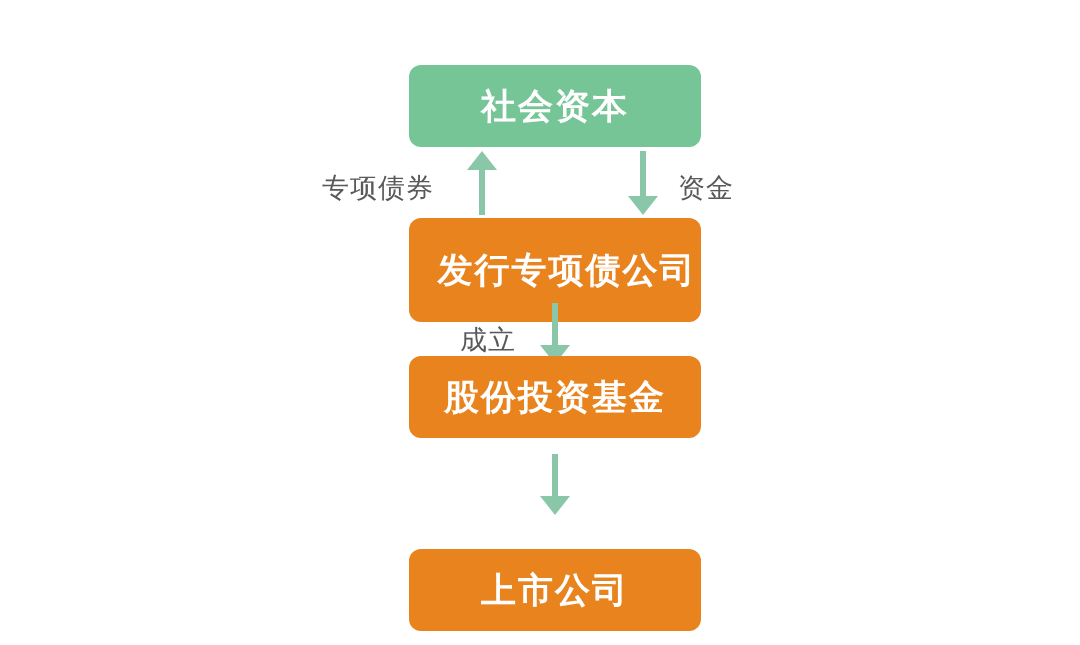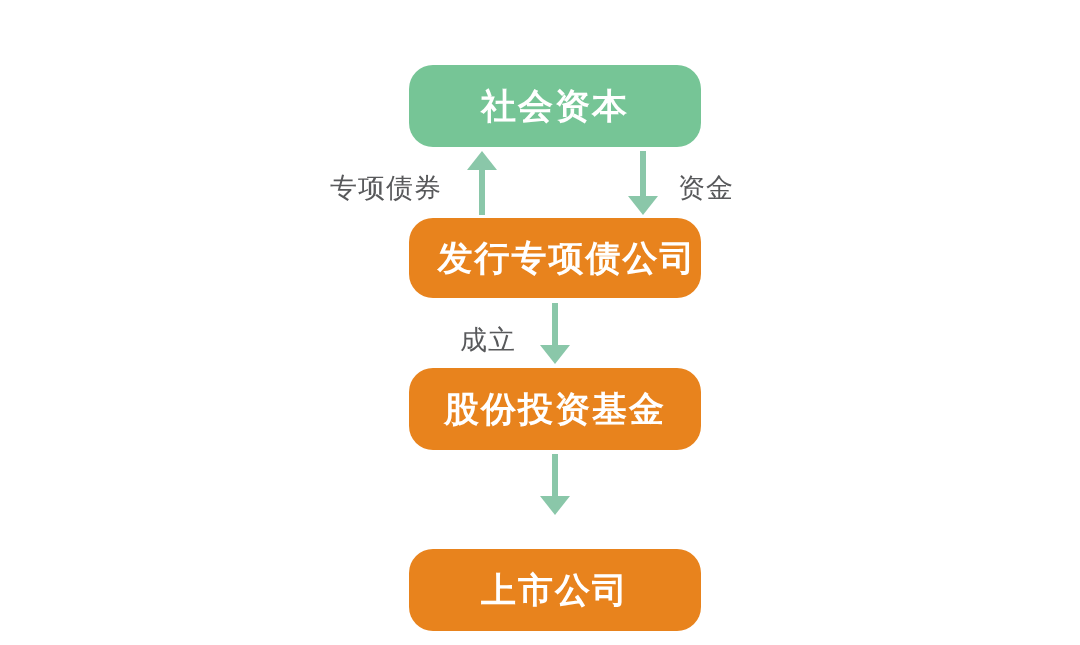--- a/index.html
+++ b/index.html
@@ -13,21 +13,21 @@
     width: 1080px;
     height: 645px;
     background: #ffffff;
     overflow: hidden;
   }
   .node {
     position: absolute;
     left: 409px;
     width: 292px;
     height: 82px;
-    border-radius: 24px;
+    border-radius: 12px;
     display: flex;
     align-items: center;
     justify-content: center;
     color: #ffffff;
     font-size: 35px;
     font-weight: 700;
     letter-spacing: 2px;
     box-sizing: border-box;
   }
   .node.green  { background: #76C596; }
@@ -59,21 +59,21 @@
   }
 
   .edge-label {
     position: absolute;
     color: #58595B;
     font-size: 27px;
     letter-spacing: 1px;
     white-space: nowrap;
   }
   .edge-label.right-aligned {
-    text-align: center;
+    text-align: left;
   }
 </style>
 </head>
 <body>
 
 <div class="canvas">
 
   <div class="node green" style="top: 65px;">
     <span>社会资本</span>
   </div>
@@ -85,32 +85,32 @@
   <div class="arrow" style="left: 467px; top: 151px; height: 64px;">
     <div class="head-up"></div>
     <div class="stem"></div>
   </div>
 
   <div class="arrow" style="left: 628px; top: 151px; height: 64px;">
     <div class="stem"></div>
     <div class="head-down"></div>
   </div>
 
-  <div class="node orange" style="top: 218px; height: 80px; padding-left: 24px;">
+  <div class="node orange" style="top: 218px; height: 104px; padding-left: 24px;">
     <span>发行专项债公司</span>
   </div>
 
   <div class="edge-label" style="left: 460px; top: 322px; text-align: right;">成立</div>
 
   <div class="arrow" style="left: 540px; top: 303px; height: 61px;">
     <div class="stem"></div>
     <div class="head-down"></div>
   </div>
 
-  <div class="node orange" style="top: 368px;">
+  <div class="node orange" style="top: 356px;">
     <span>股份投资基金</span>
   </div>
 
   <div class="arrow" style="left: 540px; top: 454px; height: 61px;">
     <div class="stem"></div>
     <div class="head-down"></div>
   </div>
 
   <div class="node orange" style="top: 549px;">
     <span>上市公司</span>

